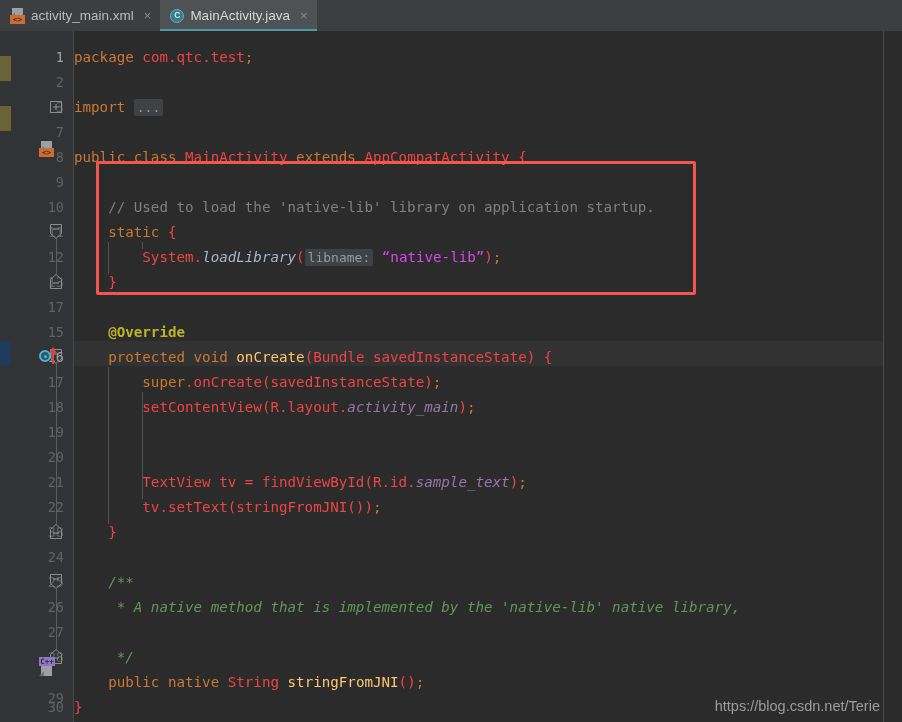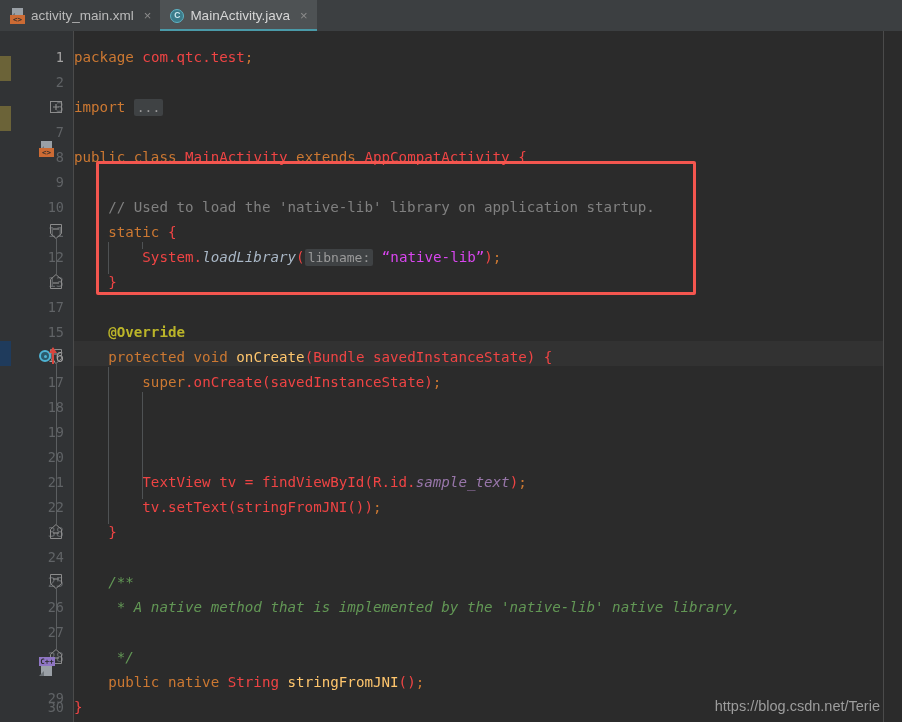--- a/index.html
+++ b/index.html
@@ -298,20 +298,21 @@
         <div class="cl" style="top: 114px;"><span class="kw">public class </span><span class="plain">MainActivity</span><span class="kw"> extends </span><span class="plain">AppCompatActivity {</span></div>
         <div class="cl" style="top: 139px;"></div>
         <div class="cl" style="top: 164px;"><span class="cmt">    // Used to load the 'native-lib' library on application startup.</span></div>
         <div class="cl" style="top: 189px;"><span class="kw">    static </span><span class="plain">{</span></div>
         <div class="cl" style="top: 214px;"><span class="plain">        System.</span><span class="stat">loadLibrary</span><span class="plain">(</span><span class="hint">libname:</span><span class="plain"> </span><span class="str">“native-lib”</span><span class="plain">)</span><span class="pun">;</span></div>
         <div class="cl" style="top: 239px;"><span class="plain">    }</span></div>
         <div class="cl" style="top: 264px;"></div>
         <div class="cl" style="top: 289px;"><span class="anno">    @Override</span></div>
         <div class="cl" style="top: 314px;"><span class="kw">    protected void </span><span class="mth">onCreate</span><span class="plain">(Bundle savedInstanceState) {</span></div>
         <div class="cl" style="top: 339px;"><span class="kw">        super</span><span class="plain">.onCreate(savedInstanceState)</span><span class="pun">;</span></div>
+        <div class="cl" style="top: 364px;"><span class="plain">        setContentView(R.layout.</span><span class="fld">activity_main</span><span class="plain">)</span><span class="pun">;</span></div>
         <div class="cl" style="top: 389px;"></div>
         <div class="cl" style="top: 439px;"><span class="plain">        TextView tv = findViewById(R.id.</span><span class="fld">sample_text</span><span class="plain">)</span><span class="pun">;</span></div>
         <div class="cl" style="top: 464px;"><span class="plain">        tv.setText(stringFromJNI())</span><span class="pun">;</span></div>
         <div class="cl" style="top: 489px;"><span class="plain">    }</span></div>
         <div class="cl" style="top: 514px;"></div>
         <div class="cl" style="top: 539px;"><span class="doc">    /**</span></div>
         <div class="cl" style="top: 564px;"><span class="doc">     * A native method that is implemented by the 'native-lib' native library,</span></div>
         <div class="cl" style="top: 614px;"><span class="doc">     */</span></div>
         <div class="cl" style="top: 639px;"><span class="kw">    public native </span><span class="plain">String </span><span class="mth">stringFromJNI</span><span class="plain">()</span><span class="pun">;</span></div>
         <div class="cl" style="top: 664px;"><span class="plain">}</span></div>

